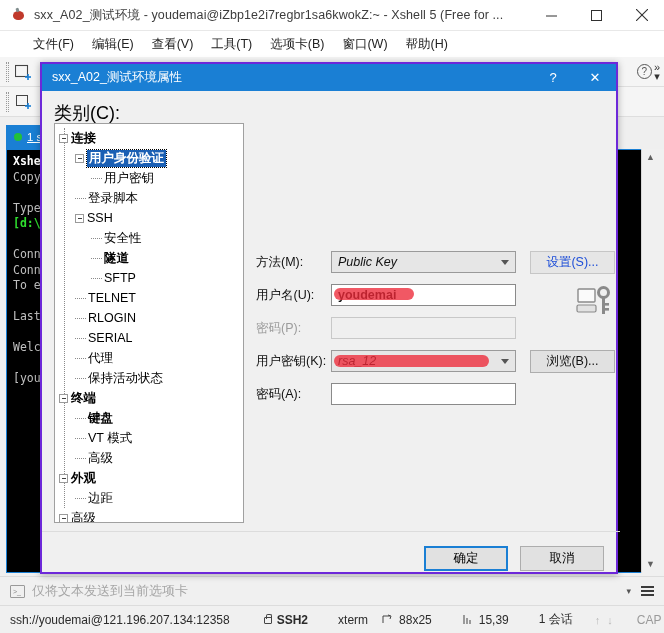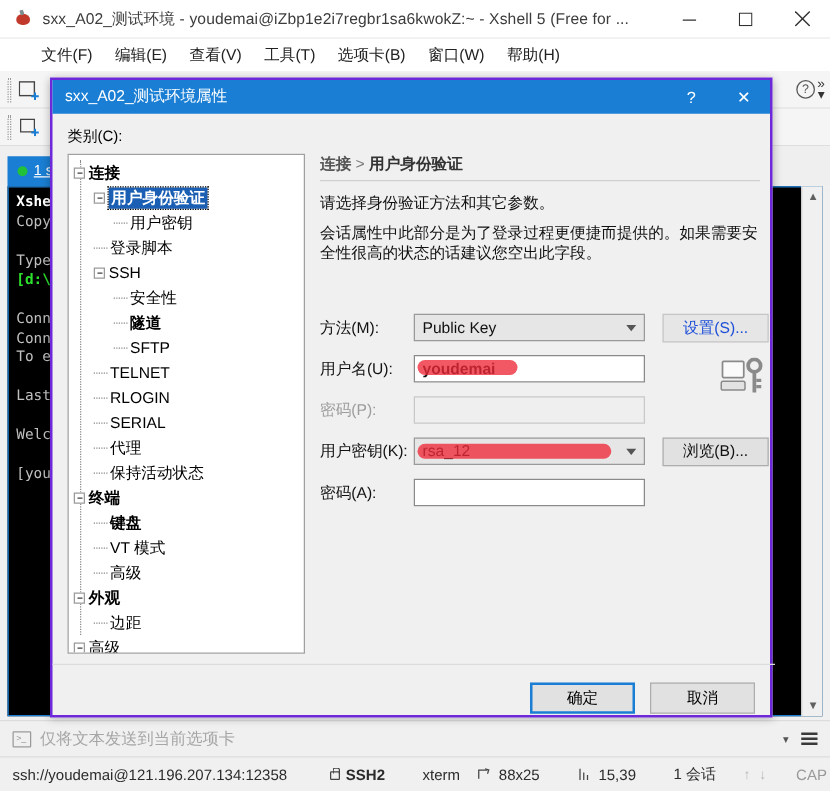--- a/index.html
+++ b/index.html
@@ -221,21 +221,21 @@
   .dlg-ctrls { margin-left: auto; display: flex; height: 27px; }
   .dlg-btn {
     width: 42px; height: 27px; display: flex;
     align-items: center; justify-content: center;
     color: #ffffff; font-size: 13px;
   }
   .dlg-body { position: relative; height: 485px; }
 
   .cat-label {
     position: absolute; left: 12px; top: 10px;
-    font-size: 12px; color: #000;
+    font-size: 18px; color: #000;
   }
   .tree {
     position: absolute; left: 12px; top: 32px;
     width: 190px; height: 400px;
     background: #ffffff; border: 1px solid #a0a0a0;
     overflow: hidden; padding: 4px 0 0 4px;
   }
   .trow {
     height: 20px; display: flex; align-items: center;
     font-size: 12.5px; white-space: nowrap; position: relative;
@@ -280,21 +280,21 @@
   .frow {
     display: flex; align-items: center; height: 22px; margin-bottom: 11px;
   }
   .flabel { width: 75px; font-size: 12.5px; flex: none; color: #111; }
   .flabel.dim { color: #9c9c9c; }
   .fctrl { width: 185px; flex: none; position: relative; }
 
   .combo {
     width: 185px; height: 22px; background: #e6e6e6;
     border: 1px solid #9a9a9a; display: flex; align-items: center;
-    padding-left: 6px; font-size: 12.5px; color: #111;
+    padding-left: 6px; font-size: 12.5px; color: #111; font-style: italic;
   }
   .combo .arrow {
     margin-left: auto; margin-right: 6px;
     width: 0; height: 0; border-left: 4px solid transparent;
     border-right: 4px solid transparent; border-top: 5px solid #555;
   }
   .textin {
     width: 185px; height: 22px; background: #ffffff;
     border: 1px solid #8a8a8a; display: flex; align-items: center;
     padding-left: 6px; font-size: 12.5px; color: #111; overflow: hidden; font-weight: bold;
@@ -702,29 +702,20 @@
               <span class="tlabel">边距</span>
             </div>
             <div class="trow">
               <span class="tspacer" style="width: 0px;"></span>
               <span class="tbox"></span>
               <span class="tlabel">高级</span>
             </div>
           </div>
       </div>
 
-      <div class="rpanel">
-        <div class="breadcrumb">
-          <span>连接</span>
-          <span class="crumb-sep">&gt;</span>
-          <span class="crumb-cur">用户身份验证</span>
-        </div>
-        <div class="desc1">请选择身份验证方法和其它参数。</div>
-        <div class="desc2">会话属性中此部分是为了登录过程更便捷而提供的。如果需要安全性很高的状态的话建议您空出此字段。</div>
-      </div>
 
       <div class="form">
 
         <div class="frow">
           <div class="flabel">方法(M):</div>
           <div class="fctrl">
             <div class="combo">
               <span>Public Key</span>
               <span class="arrow"></span>
             </div>

